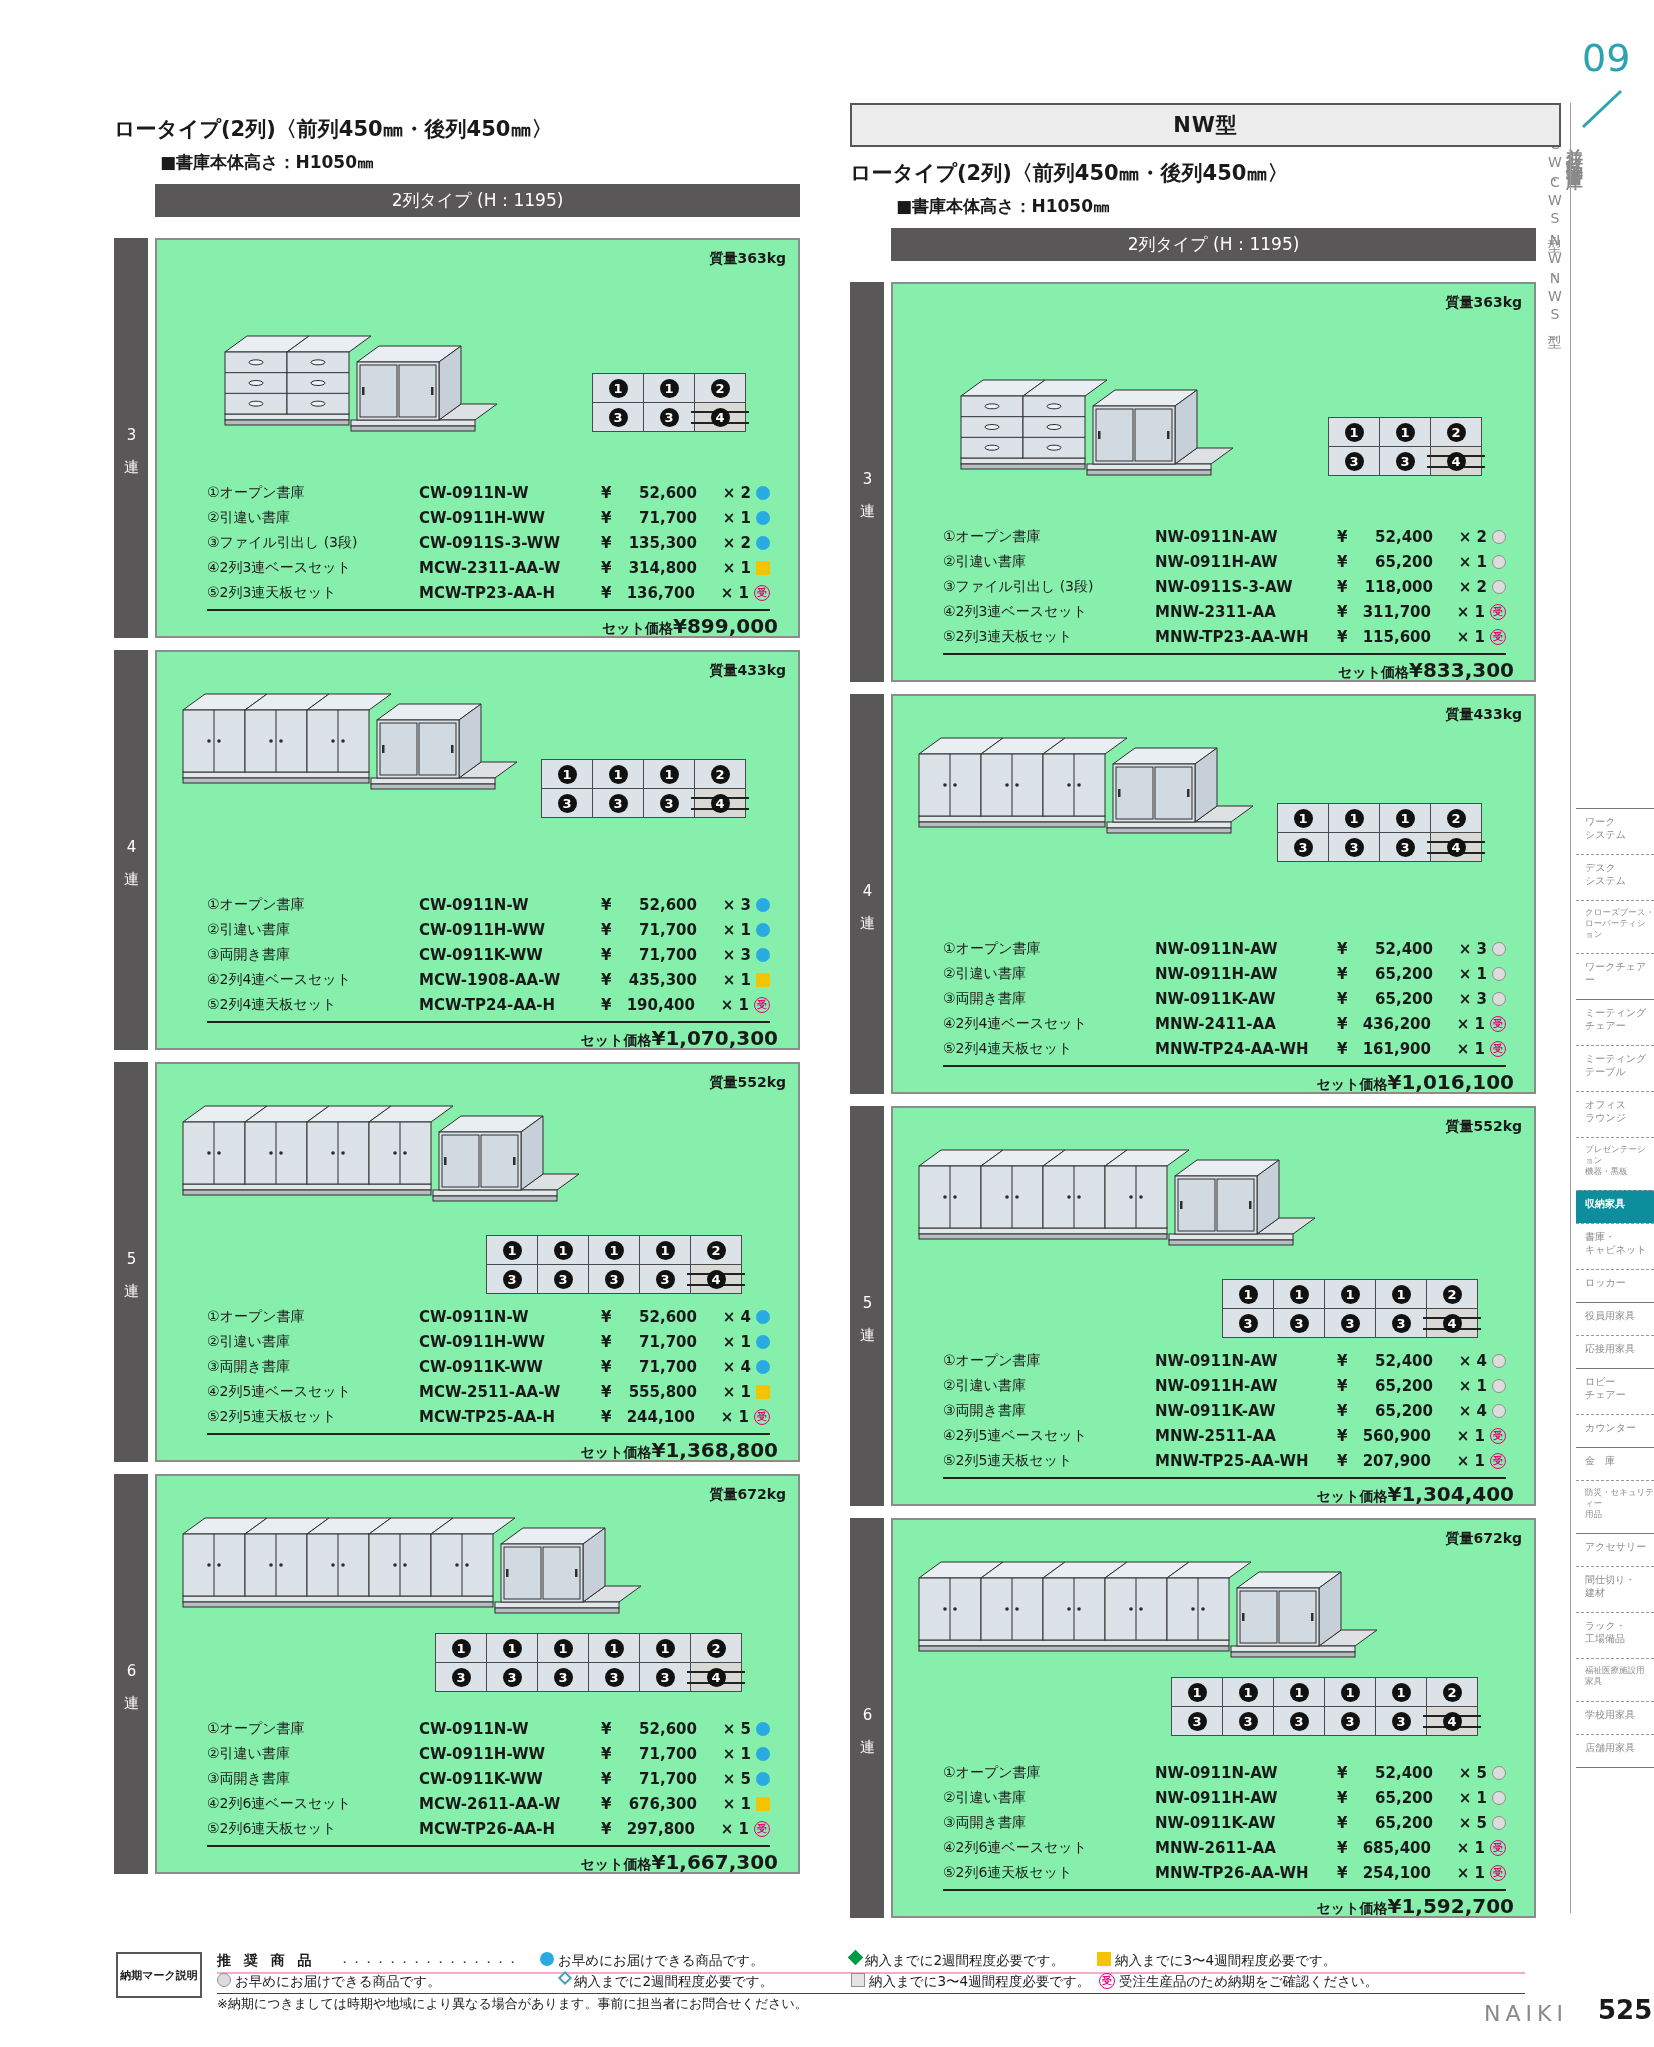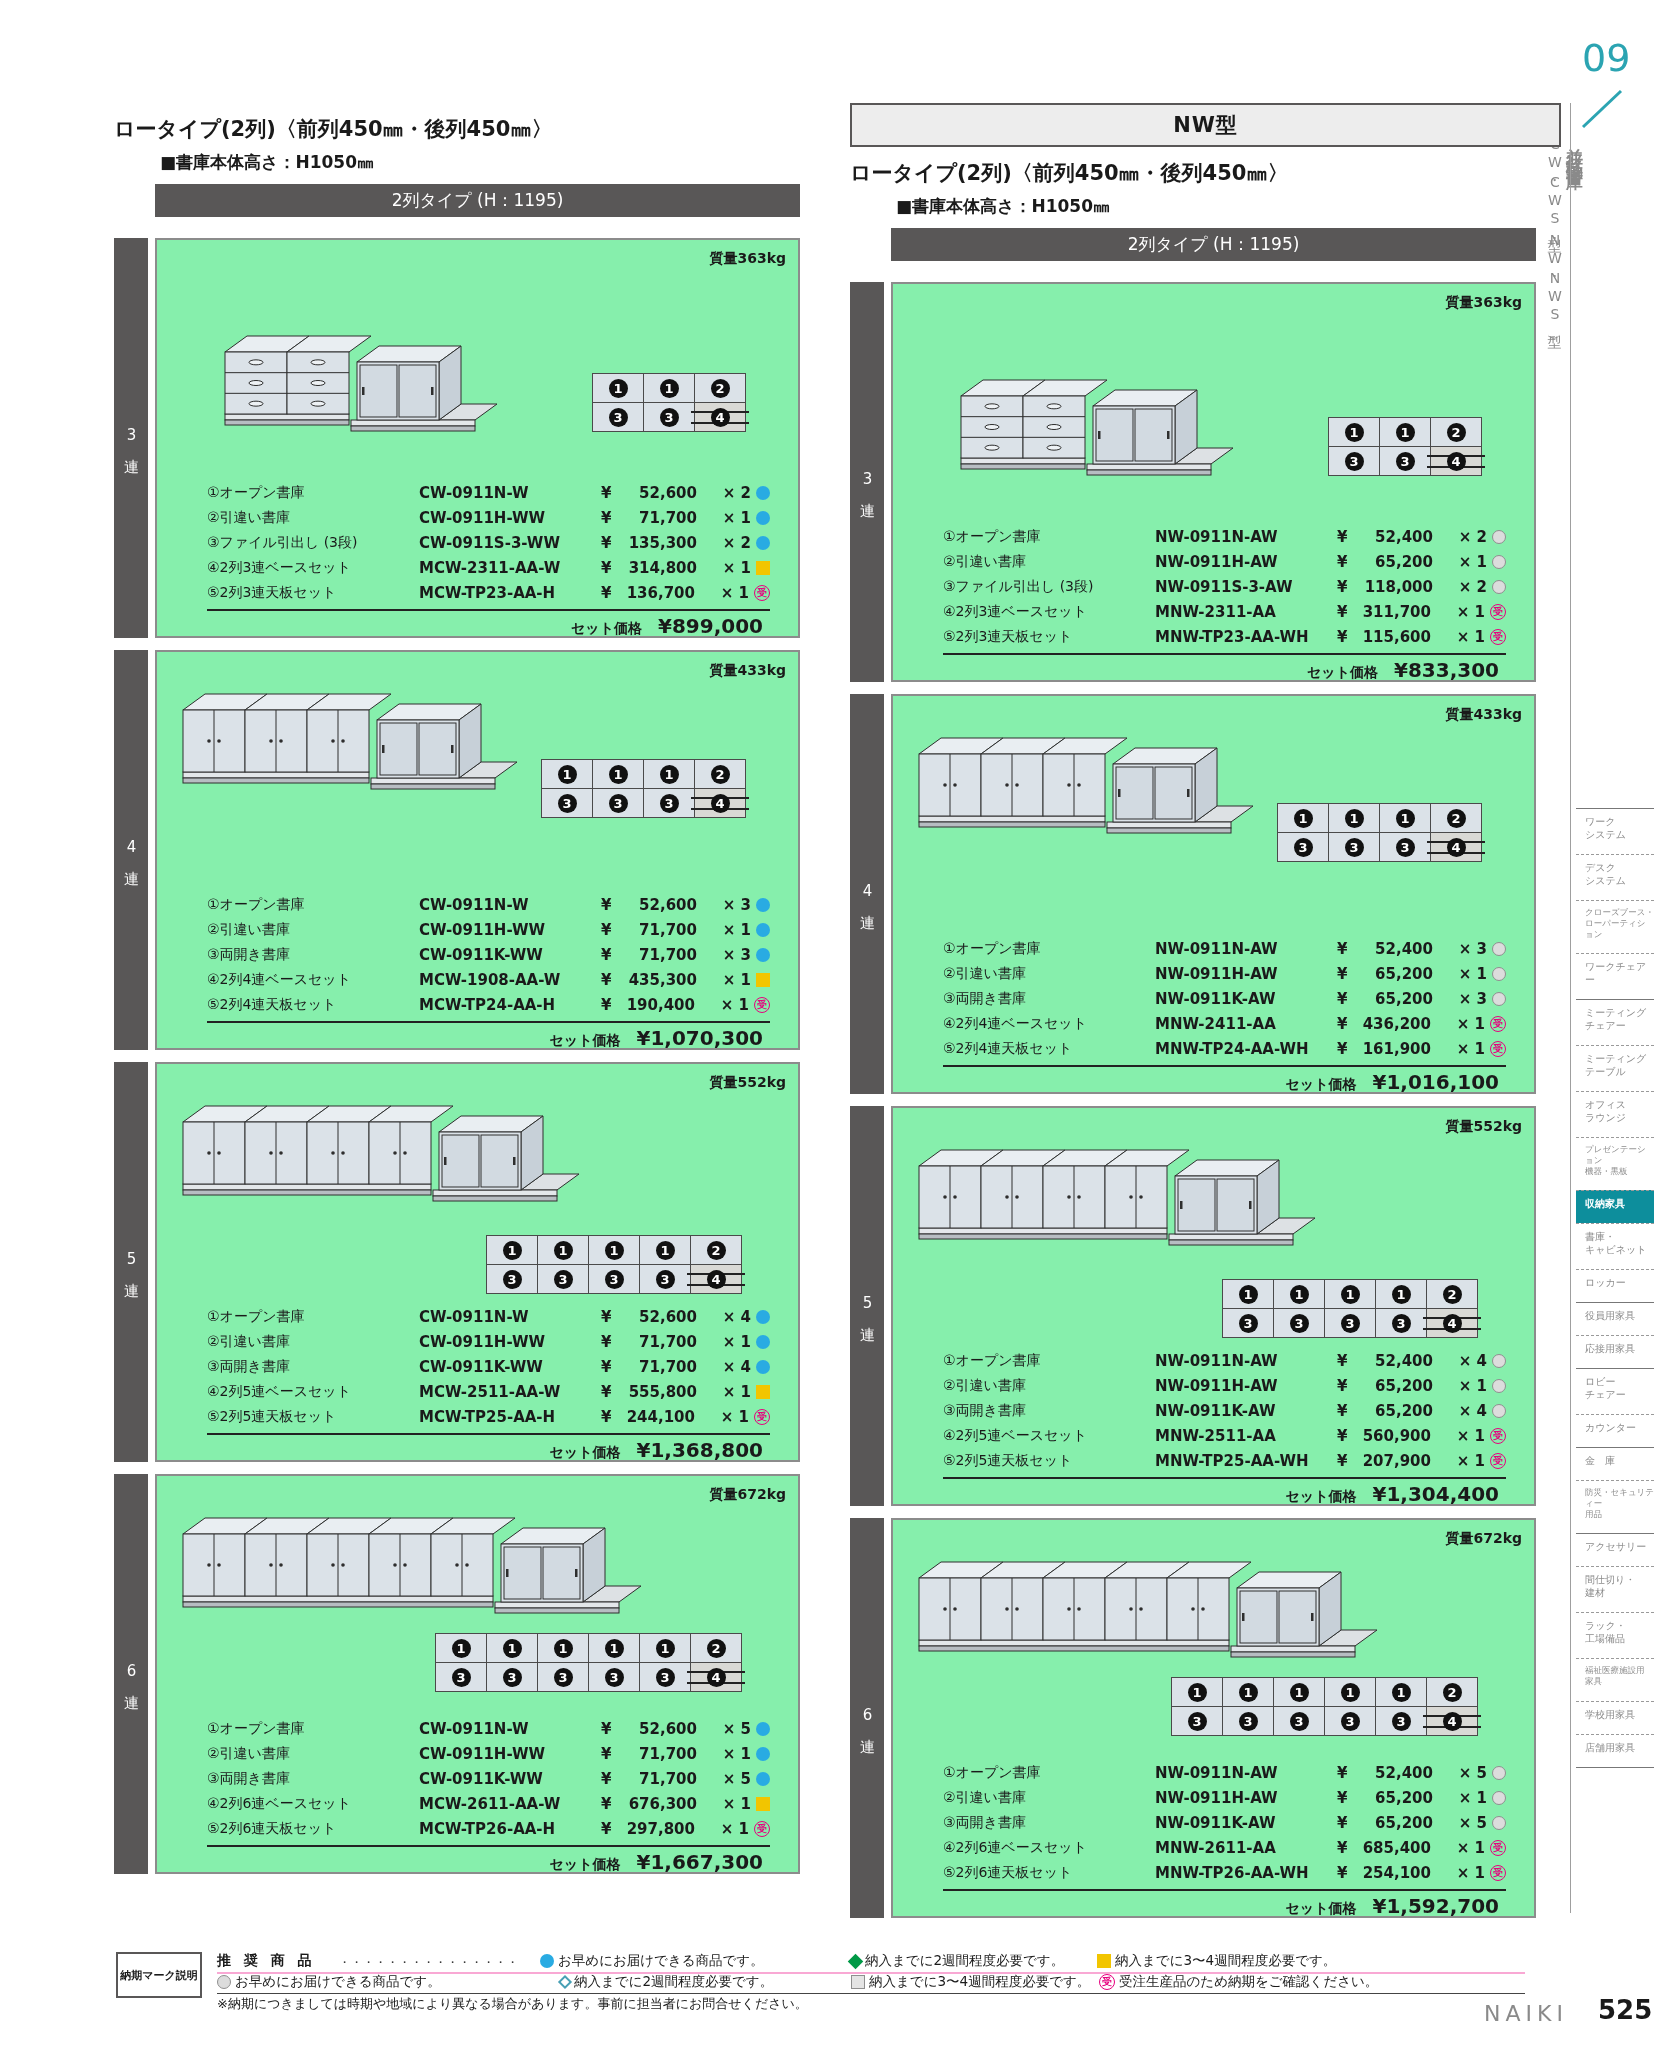--- a/index.html
+++ b/index.html
@@ -42,21 +42,21 @@
 
   .items{position:absolute;left:50px;right:28px;top:240px;}
   .irow{display:flex;align-items:center;height:25px;}
   .iname{flex:0 0 212px;font-size:14px;white-space:nowrap;}
   .imodel{flex:0 0 182px;font-weight:700;font-size:15px;white-space:nowrap;}
   .iprice{flex:1;display:flex;font-weight:700;font-size:15px;}
   .iprice .a{flex:1;text-align:right;margin-right:6px;}
   .iqty{flex:0 0 48px;text-align:right;font-weight:700;font-size:15px;white-space:pre;}
   .irow .lm{margin-left:5px;}
   .sep{position:absolute;left:50px;right:28px;top:369px;border-top:2px solid #222;}
-  .setrow{position:absolute;right:35px;top:374px;display:flex;align-items:baseline;gap:16px;}
+  .setrow{position:absolute;right:20px;top:374px;display:flex;align-items:baseline;gap:0;}
   .slabel{font-size:14px;font-weight:700;}
   .sprice{font-size:20px;font-weight:700;}
 
   
   .lm{width:14px;height:14px;display:inline-flex;flex:0 0 auto;box-sizing:border-box;align-items:center;justify-content:center;}
   .blue-circle{background:var(--blue,#29abe2);border-radius:50%;}
   .gray-circle{background:#dcdcdc;border:1px solid #8f8f8f;border-radius:50%;}
   .yellow-square{background:var(--yellow,#f2c500);}
   .open-square{background:#e4e4e4;border:1px solid #8f8f8f;}
   .green-diamond{width:11px;height:11px;background:var(--green,#009946);transform:rotate(45deg);}
@@ -72,21 +72,21 @@
   .sbottom{border-top:1px solid #777;}
 
   
   .legend{position:absolute;left:114px;top:1946px;width:1412px;font-size:13.5px;}
   .legend-box{position:absolute;left:2px;top:6px;width:86px;height:46px;border:2px solid var(--bar,#595757);box-sizing:border-box;display:flex;align-items:center;justify-content:center;font-size:11px;font-weight:700;white-space:nowrap;}
   .lrow{position:absolute;left:103px;width:1308px;height:21px;}
   .r1{top:5px;border-bottom:2px solid #f9a8d4;}
   .r2{top:26px;border-bottom:1px solid #444;}
   .llabel{position:absolute;left:0;top:1px;font-size:14px;font-weight:700;letter-spacing:4px;}
   .ldots{position:absolute;left:122px;top:4px;font-size:11px;letter-spacing:1px;color:#333;}
-  .le{position:absolute;top:1px;display:flex;align-items:center;gap:4px;font-size:13.5px;white-space:nowrap;}
+  .le{position:absolute;top:1px;display:flex;align-items:flex-start;gap:4px;font-size:13.5px;white-space:nowrap;}
   .lnote{position:absolute;left:103px;top:49px;font-size:13px;}
 
   
   .brand{position:absolute;left:1484px;top:2001px;font-size:22px;letter-spacing:5px;color:#8a8a8a;}
   .pageno{position:absolute;left:1598px;top:1995px;font-size:26px;font-weight:700;}
 </style>
 </head>
 <body>
 
 <div class="page">

